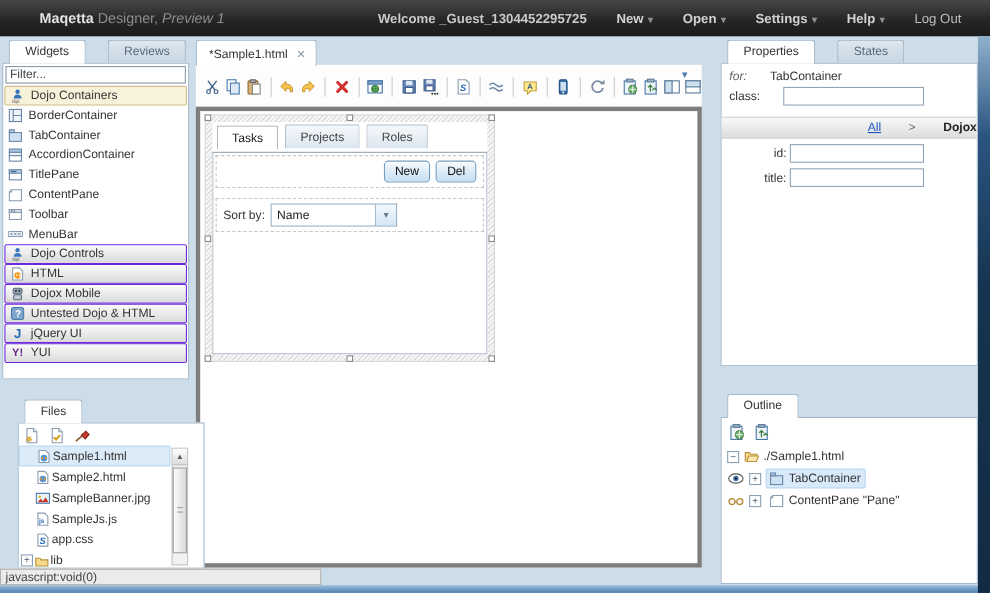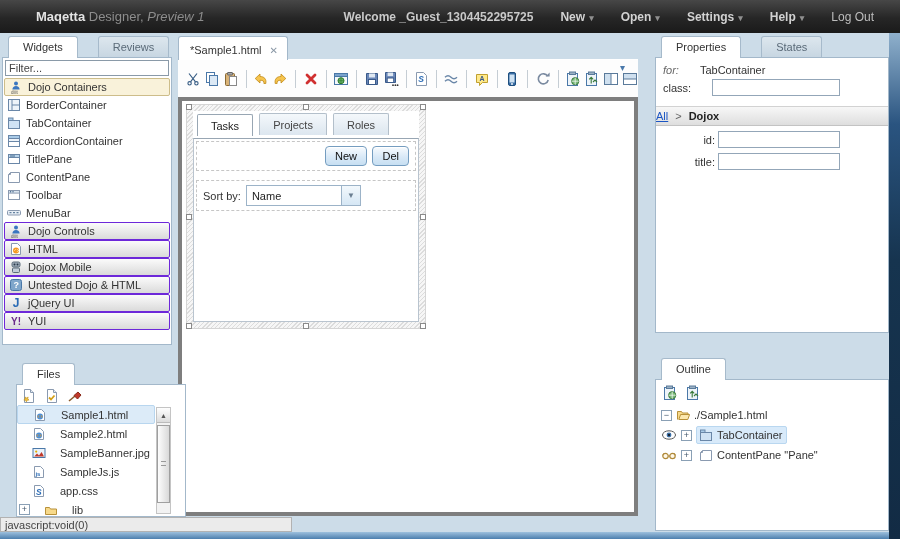--- a/index.html
+++ b/index.html
@@ -40,21 +40,21 @@
   .wrow.cat.sel { background:#f9f2da; border-color:#cdbd8a; }
   .ic { width:14px; height:14px; flex:0 0 auto; display:inline-flex; }
   .ic svg { width:100%; height:100%; }
   .wlabel { white-space:nowrap; }
   .txtic { width:14px; flex:0 0 auto; text-align:center; font-weight:bold; }
 
   
   #ftools { height:20px; display:flex; gap:7px; padding:3px 0 0 4px; }
   .fti { width:16px; height:16px; cursor:pointer; }
   .fti svg { width:100%; height:100%; }
-  .frow { height:19px; display:flex; align-items:center; gap:14px; padding-left:15px; width:138px; cursor:pointer; }
+  .frow { height:19px; display:flex; align-items:center; gap:1px; padding-left:15px; width:138px; cursor:pointer; }
   .frow.sel { background:#dcebf8; border:1px solid #b8d6ef; border-radius:2px; }
   .frow.toplevel { padding-left:2px; }
   .exp { width:11px; height:11px; border:1px solid #8aa0b5; background:#fff; color:#44596e;
          font-size:9px; line-height:9px; text-align:center; flex:0 0 auto; cursor:pointer; }
   #fscroll { position:absolute; right:14px; top:22px; bottom:2px; width:15px;
              background:#f2f2f2; border:1px solid #c4c4c4; }
   #fscroll .sbtn { height:15px; background:linear-gradient(#fefefe,#dcdcdc); border-bottom:1px solid #bbb;
                    text-align:center; font-size:7px; color:#555; line-height:15px; cursor:pointer; }
   #fscroll .sthumb { position:absolute; left:0; right:0; top:17px; height:78px;
                      background:linear-gradient(90deg,#fdfdfd,#d9d9d9); border:1px solid #9f9f9f; cursor:grab; }
@@ -78,21 +78,21 @@
               border-top:1px solid #fff; display:flex; align-items:center; padding-left:7px; gap:3px; }
   .ti { width:18px; height:18px; display:inline-flex; align-items:center; justify-content:center; cursor:pointer; }
   .ti svg { width:16px; height:16px; }
   .tsep { width:1px; height:18px; background:#c5cdd4; margin:0 4px; }
   #emore { position:absolute; left:620px; top:62px; color:#4a79ab; font-size:10px; cursor:pointer; z-index:4; }
 
   #canvas { position:absolute; left:178px; top:97px; width:460px; height:419px;
             border:4px solid #7e7e7e; background:#fff; }
 
   
-  #selframe { position:absolute; left:4px; top:3px; width:240px; height:225px;
+  #selframe { position:absolute; left:4px; top:3px; width:264px; height:225px;
               background:repeating-linear-gradient(135deg,#dcdcdc 0 1px,#f6f6f6 1px 3px);
               border:1px solid #d5d5d5; }
   #tcinner { position:absolute; left:6px; top:6px; right:6px; bottom:6px; background:#fff; }
   .hdl { position:absolute; width:6px; height:6px; background:#fff; border:1px solid #8a8a8a; z-index:6; }
   .h-tl{left:-1px;top:-1px} .h-tm{left:50%;top:-1px;margin-left:-3px} .h-tr{right:-1px;top:-1px}
   .h-ml{left:-1px;top:50%;margin-top:-3px} .h-mr{right:-1px;top:50%;margin-top:-3px}
   .h-bl{left:-1px;bottom:-1px} .h-bm{left:50%;bottom:-1px;margin-left:-3px} .h-br{right:-1px;bottom:-1px}
 
   #cvtabs { padding:2px 0 0 4px; height:27px; }
   .cv-tab { display:inline-block; padding:5px 13px 4px 13px; margin-right:3px;
@@ -115,21 +115,21 @@
   #combo-btn { width:19px; height:21px; border:1px solid #9cb3c8; border-left:none;
                background:linear-gradient(#f2f8fc,#d6e7f5); display:flex; align-items:center;
                justify-content:center; color:#6b7f92; font-size:8px; cursor:pointer; }
 
   
   .pline { display:flex; align-items:center; gap:21px; padding-left:7px; }
   .ital { font-style:italic; color:#666; }
   .pinput { height:17px; border:1px solid #93a6b8; background:#fff; font-family:inherit; font-size:11px; padding:1px 3px; }
   #secbar { margin-top:5px; height:20px; background:linear-gradient(#f7f7f7,#dedede);
             border-top:1px solid #d2d2d2; border-bottom:1px solid #c3c3c3;
-            display:flex; align-items:center; gap:7px; padding-left:0; }
+            display:flex; align-items:center; gap:25px; padding-left:0;justify-content:flex-end; }
   #secbar .lnk { color:#1a55c4; text-decoration:underline; cursor:pointer; }
   #secbar .sep { color:#666; }
   #secbar .nm { font-weight:bold; color:#222; }
   .fld { display:flex; align-items:center; margin-top:5px; }
   .fld .lab { width:62px; text-align:right; padding-right:3px; color:#333; }
 
   
   #otools { display:flex; gap:7px; padding:5px 0 4px 6px; }
   .orow { height:20px; display:flex; align-items:center; gap:4px; padding-left:5px; }
   .onode { display:flex; align-items:center; gap:4px; padding:1px 4px 1px 2px; border:1px solid transparent; cursor:pointer; }

